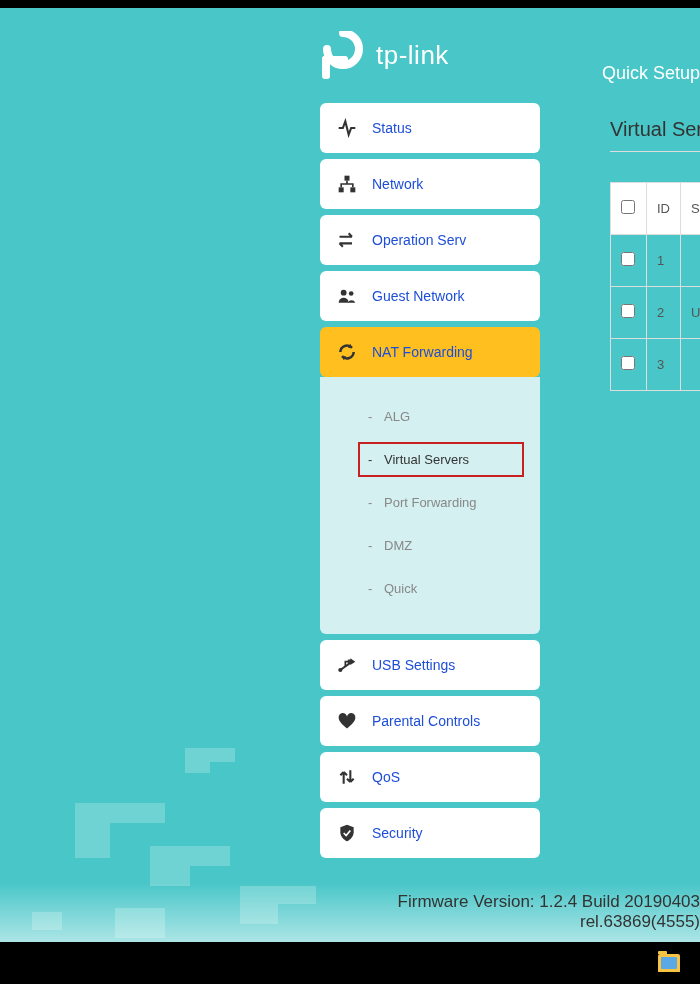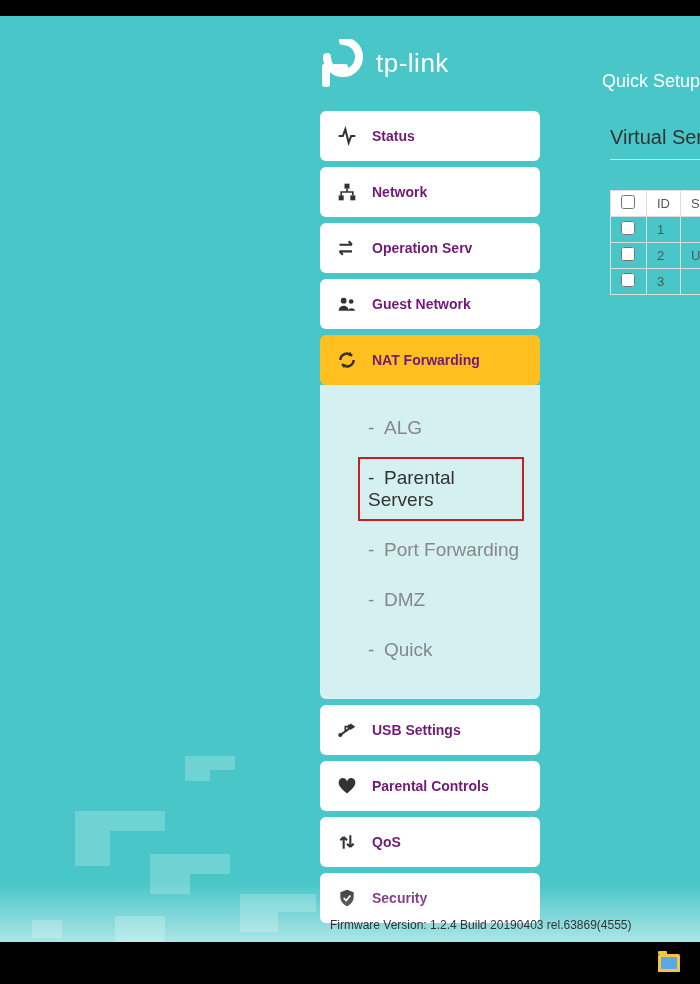--- a/index.html
+++ b/index.html
@@ -1,52 +1,52 @@
 <!DOCTYPE html>
 <html><head>
   <meta charset="utf-8">
   <style>
     * { margin: 0; padding: 0; box-sizing: border-box; font-family: Arial, sans-serif; }
     body { width: 700px; height: 984px; overflow: hidden; position: relative; background: #000; }
     .topbar { height: 8px; background: #000; position: relative; z-index: 1; }
-    .page { position: absolute; top: 8px; left: 0; right: 0; bottom: 0; background: #48c6c8; overflow: hidden; margin-top: 8px; }
+    .page { position: absolute; top: 8px; left: 0; right: 0; bottom: 0; background: #48c6c8; overflow: hidden; }
 
     
     .header { height: 95px; display: flex; align-items: center; padding-left: 318px; position: relative; z-index: 5; }
     .logo { display: flex; align-items: center; gap: 8px; color: #fff; }
     .logo-bubble { width: 50px; height: 50px; position: relative; }
     .logo-text { font-size: 26px; font-weight: 400; letter-spacing: 0.5px; }
     .quick-setup { position: absolute; right: 0; top: 55px; font-size: 18px; color: #fff; }
 
     
     .sidebar { position: absolute; left: 320px; top: 95px; width: 220px; }
     .nav-item { background: #fff; border-radius: 6px; margin-bottom: 6px; height: 50px; display: flex; align-items: center; padding: 0 16px; cursor: pointer; gap: 14px; }
     .nav-item.active { background: #ffbf1f; }
     .nav-icon { width: 22px; height: 22px; display: flex; align-items: center; justify-content: center; color: #333; }
-    .nav-label { font-size: 14px; color: #701a75; font-weight: 700; }
+    .nav-label { font-size: 14px; color: #1d4ed8; font-weight: 400; }
 
     
     .submenu { background: #d4f0f1; border-radius: 0 0 6px 6px; margin-top: -6px; padding: 18px 0 24px 0; margin-bottom: 6px; }
-    .sub-item { padding: 14px 0 14px 48px; font-size: 19px; color: #888; cursor: pointer; position: relative; }
+    .sub-item { padding: 14px 0 14px 48px; font-size: 13px; color: #888; cursor: pointer; position: relative; }
     .sub-item .dash { display: inline-block; width: 8px; margin-right: 8px; }
     .sub-item.selected { color: #333; border: 2px solid #c82020; margin: 4px 16px 4px 38px; padding: 8px 0 8px 8px; }
 
     
     .content { position: absolute; left: 560px; top: 110px; width: 400px; }
     .page-title { font-size: 20px; color: #333; margin-bottom: 10px; padding-left: 50px; }
     .title-underline { border: none; border-bottom: 1px solid #ddd; margin: 10px 0 30px 50px; width: 300px; }
     .table { border-collapse: collapse; width: 280px; margin-left: 50px; }
-    .table th, .table td { border: 1px solid #ddd; padding: 4px 10px; font-size: 13px; text-align: left; color: #555; }
+    .table th, .table td { border: 1px solid #ddd; padding: 17px 10px; font-size: 13px; text-align: left; color: #555; }
     .table th { font-weight: 400; background: #fff; }
     .table input[type="checkbox"] { width: 14px; height: 14px; }
     .cell-check { width: 36px; text-align: center; }
     .cell-id { width: 34px; text-align: center; }
 
     
-    .firmware { position: absolute; bottom: 52px; left: 0; right: 0; text-align: left; font-size: 12px; color: #333; padding-left: 330px; z-index: 5; }
+    .firmware { position: absolute; bottom: 52px; left: 0; right: 0; text-align: right; font-size: 17px; color: #333; padding-left: 330px; z-index: 5; }
     .fade { position: absolute; bottom: 42px; left: 0; right: 0; height: 60px; background: linear-gradient(180deg, rgba(255,255,255,0) 0%, rgba(255,255,255,0.55) 100%); z-index: 4; pointer-events:none; }
     .taskbar { position: absolute; bottom: 0; left: 0; right: 0; height: 42px; background: #000; z-index: 10; display: flex; align-items: center; justify-content: flex-end; padding-right: 20px; }
     .taskbar-icon { width: 22px; height: 18px; background: #f7c342; border-radius: 2px 2px 0 0; position: relative; }
     .taskbar-icon:before { content: ''; position: absolute; top: -3px; left: 0; width: 9px; height: 3px; background: #f7c342; border-radius: 1px 1px 0 0; }
     .taskbar-icon:after { content:''; position:absolute; inset:3px; background:#5aa9e6; border-radius:1px; }
 
     
     .deco { position: absolute; background: #6fd3d3; }
     .d1 { left: 185px; top: 740px; width: 25px; height: 25px; }
     .d1b { left: 210px; top: 740px; width: 25px; height: 14px; }
@@ -143,21 +143,21 @@
             <path d="M4 12 a8 8 0 0 1 14 -5 M20 12 a8 8 0 0 1 -14 5"></path>
             <polyline points="16,2 18,7 13,7" fill="#333" stroke="none"></polyline>
             <polyline points="8,22 6,17 11,17" fill="#333" stroke="none"></polyline>
           </svg>
         </span>
       <span class="nav-label">NAT Forwarding</span>
     </div>
 
     <div class="submenu">
       <div class="sub-item"><span class="dash">-</span><span>ALG</span></div>
-      <div class="sub-item selected"><span class="dash">-</span><span>Parental Servers</span></div>
+      <div class="sub-item selected"><span class="dash">-</span><span>Virtual Servers</span></div>
       <div class="sub-item"><span class="dash">-</span><span>Port Forwarding</span></div>
       <div class="sub-item"><span class="dash">-</span><span>DMZ</span></div>
       <div class="sub-item"><span class="dash">-</span><span>Quick</span></div>
     </div>
 
     <div class="nav-item">
       <span class="nav-icon">
           <svg width="20" height="20" viewBox="0 0 24 24" fill="#333">
             <circle cx="4" cy="18" r="2.5"></circle>
             <path d="M4 18 L18 8" stroke="#333" stroke-width="2.5"></path>

